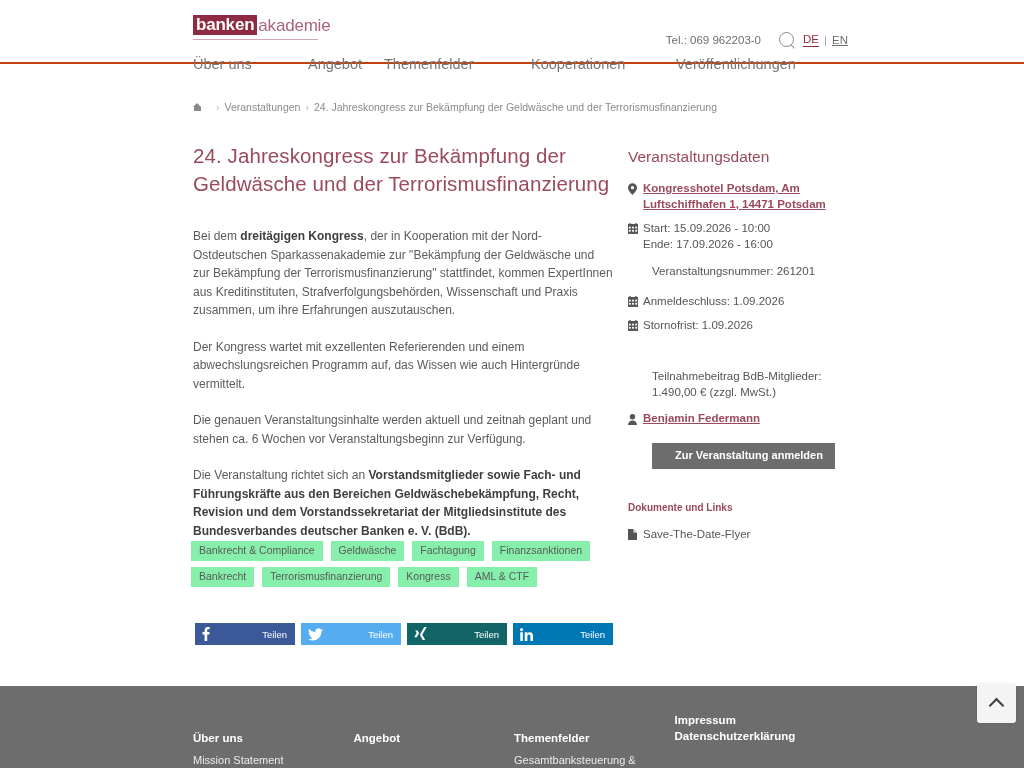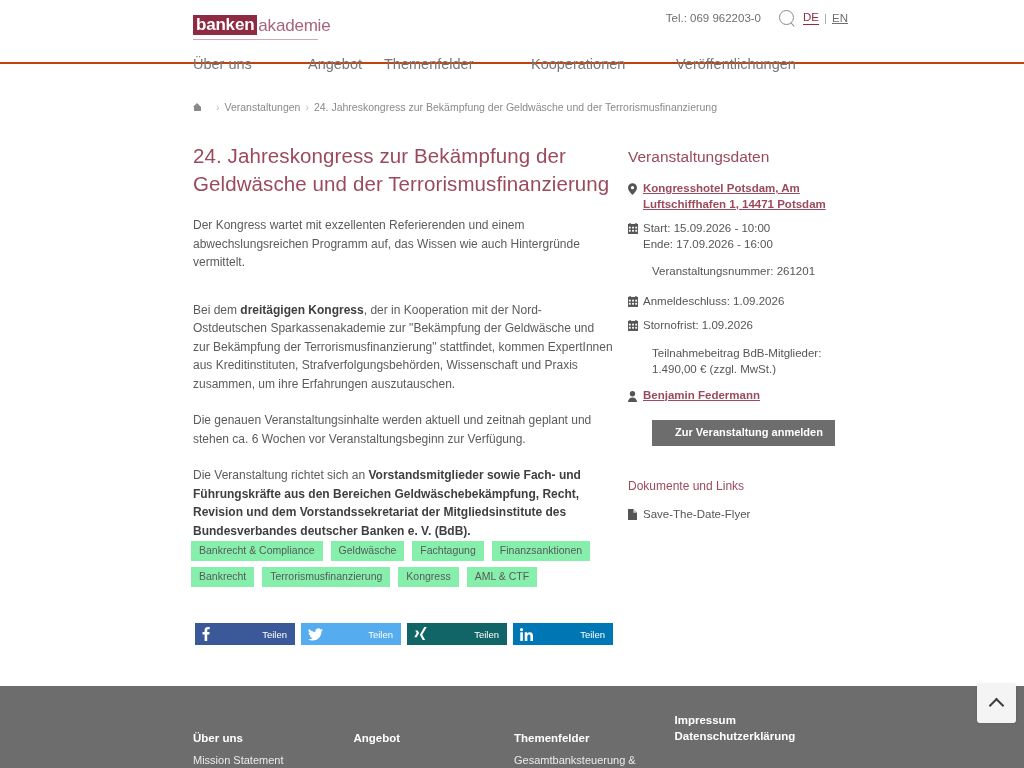--- a/index.html
+++ b/index.html
@@ -43,21 +43,21 @@
     padding-left: 1px;
   }
   .logo-underline {
     position: absolute;
     left: 193px; top: 39px;
     width: 125px; height: 1px;
     background: #cfa9b6;
   }
   .header-right {
     position: absolute;
-    right: 176px; top: 10px;
+    right: 176px; top: 32px;
     display: flex; align-items: center;
     font-size: 11.5px;
     color: #6e6e6e;
   }
   .tel { color: #6e6e6e; margin-right: 18px; white-space: nowrap; }
   .search-icon-btn {
     width: 15px; height: 15px;
     border: 1.3px solid #8b8b8b;
     border-radius: 50%;
     position: relative;
@@ -225,21 +225,21 @@
   .meta-link {
     color: #9b4a5c;
     text-decoration: underline;
     font-weight: bold;
     font-size: 11.5px;
     line-height: 15.5px;
   }
   .meta-plain { margin-left: 24px; font-size: 11.5px; line-height: 15.5px; color: #555555; }
   .price-block {
     margin-left: 24px;
-    margin-top: 11px;
+    margin-top: 34px;
     font-size: 11.5px;
     line-height: 16.5px;
     color: #555555;
   }
   .person-row { margin-top: 11px; }
   .person-link {
     color: #9b4a5c;
     text-decoration: underline;
     font-weight: bold;
     font-size: 11.5px;
@@ -254,22 +254,22 @@
     font-weight: bold;
     padding: 6px 12px 7px 23px;
     line-height: 13px;
     border: none;
     cursor: pointer;
     font-family: "Liberation Sans", sans-serif;
   }
   h2.docs-title {
     margin: 0;
     margin-top: 33px;
-    font-size: 12px;
-    font-weight: normal;
+    font-size: 10px;
+    font-weight: bold;
     color: #9b4a5c;
   }
   .doc-row {
     margin-top: 14px;
     display: flex; align-items: flex-start;
   }
   .doc-text { font-size: 11.5px; color: #555555; line-height: 14px; }
 
   
   svg.ico { display: block; }
@@ -360,23 +360,23 @@
     <span class="home-icon"></span>
     <span class="bc-sep">›</span>
     <a class="bc-link">Veranstaltungen</a>
     <span class="bc-sep">›</span>
     <span class="bc-current">24. Jahreskongress zur Bekämpfung der Geldwäsche und der Terrorismusfinanzierung</span>
   </div>
 
   <div class="main-col">
     <h1 class="title">24. Jahreskongress zur Bekämpfung der Geldwäsche und der Terrorismusfinanzierung</h1>
 
+    <p class="para p1"><span>Bei dem </span><b>dreitägigen Kongress</b><span>, der in Kooperation mit der Nord-Ostdeutschen Sparkassenakademie zur "Bekämpfung der Geldwäsche und zur Bekämpfung der Terrorismusfinanzierung" stattfindet, kommen ExpertInnen aus Kreditinstituten, Strafverfolgungsbehörden, Wissenschaft und Praxis zusammen, um ihre Erfahrungen auszutauschen.</span></p>
+
     <p class="para p2">Der Kongress wartet mit exzellenten Referierenden und einem abwechslungsreichen Programm auf, das Wissen wie auch Hintergründe vermittelt.</p>
-
-    <p class="para p1"><span>Bei dem </span><b>dreitägigen Kongress</b><span>, der in Kooperation mit der Nord-Ostdeutschen Sparkassenakademie zur "Bekämpfung der Geldwäsche und zur Bekämpfung der Terrorismusfinanzierung" stattfindet, kommen ExpertInnen aus Kreditinstituten, Strafverfolgungsbehörden, Wissenschaft und Praxis zusammen, um ihre Erfahrungen auszutauschen.</span></p>
 
     <p class="para p3">Die genauen Veranstaltungsinhalte werden aktuell und zeitnah geplant und stehen ca. 6 Wochen vor Veranstaltungsbeginn zur Verfügung.</p>
 
     <p class="para p4"><span>Die Veranstaltung richtet sich an </span><b>Vorstandsmitglieder sowie Fach- und Führungskräfte aus den Bereichen Geldwäschebekämpfung, Recht, Revision und dem Vorstandssekretariat der Mitgliedsinstitute des Bundesverbandes deutscher Banken e. V. (BdB).</b></p>
   </div>
 
   <div class="tags">
     <span class="tag">Bankrecht &amp; Compliance</span>
     <span class="tag">Geldwäsche</span>
     <span class="tag">Fachtagung</span>

